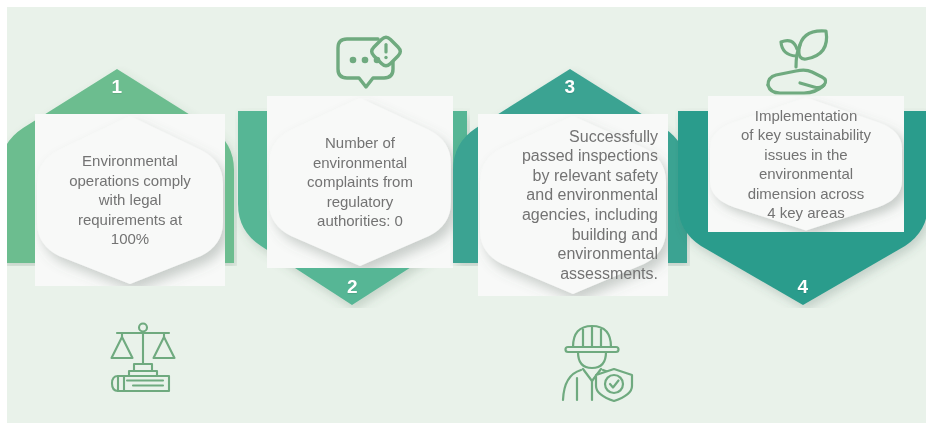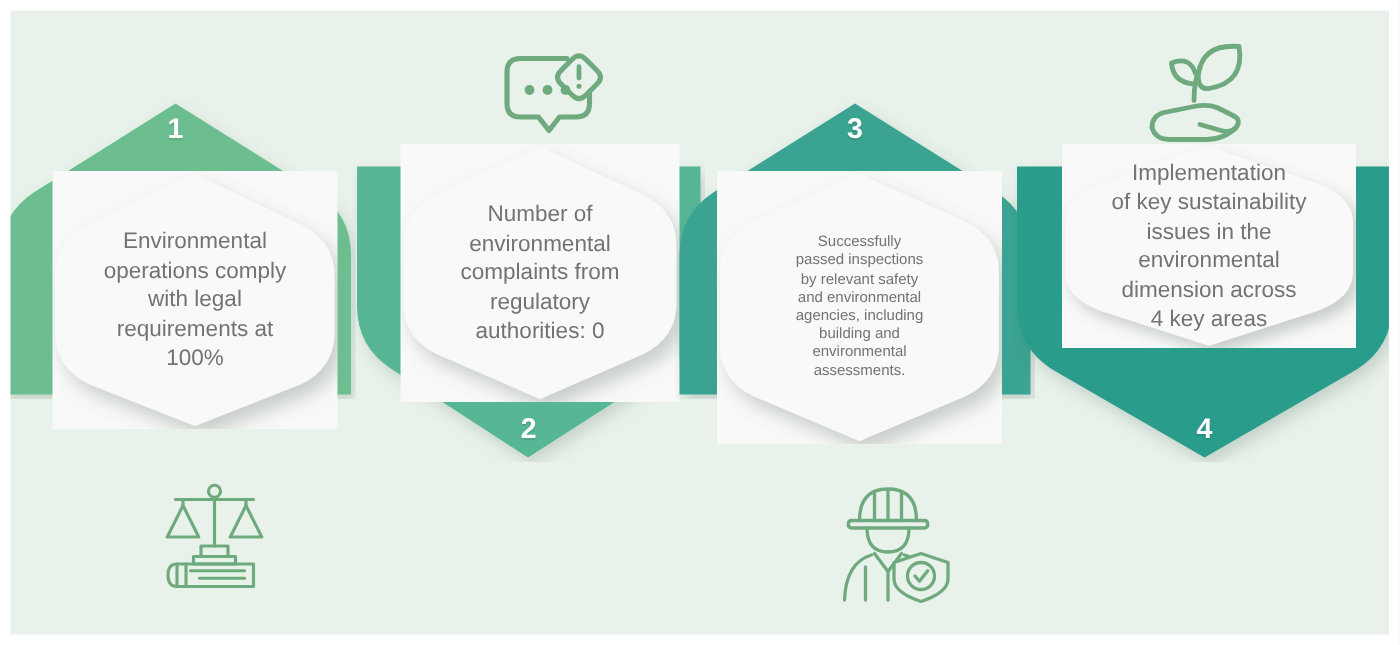--- a/index.html
+++ b/index.html
@@ -195,21 +195,21 @@
                    Q 188 45 188 68
                    L 188 116
                    Q 188 139 166 150
                    L 95 180
                    L 24 150
                    Q 2 139 2 116
                    L 2 68
                    Q 2 45 24 34
                    Z" fill="#f8f9f8" filter="url(#csh3)"></path>
         </svg>
-        <div class="cardtext" style="font-size:10px;line-height:1.22;">Successfully
+        <div class="cardtext" style="font-size:16px;line-height:1.22;text-align:right;">Successfully
 passed inspections
 by relevant safety
 and environmental
 agencies, including
 building and
 environmental
 assessments.</div>
       </div>
     </div>
 

